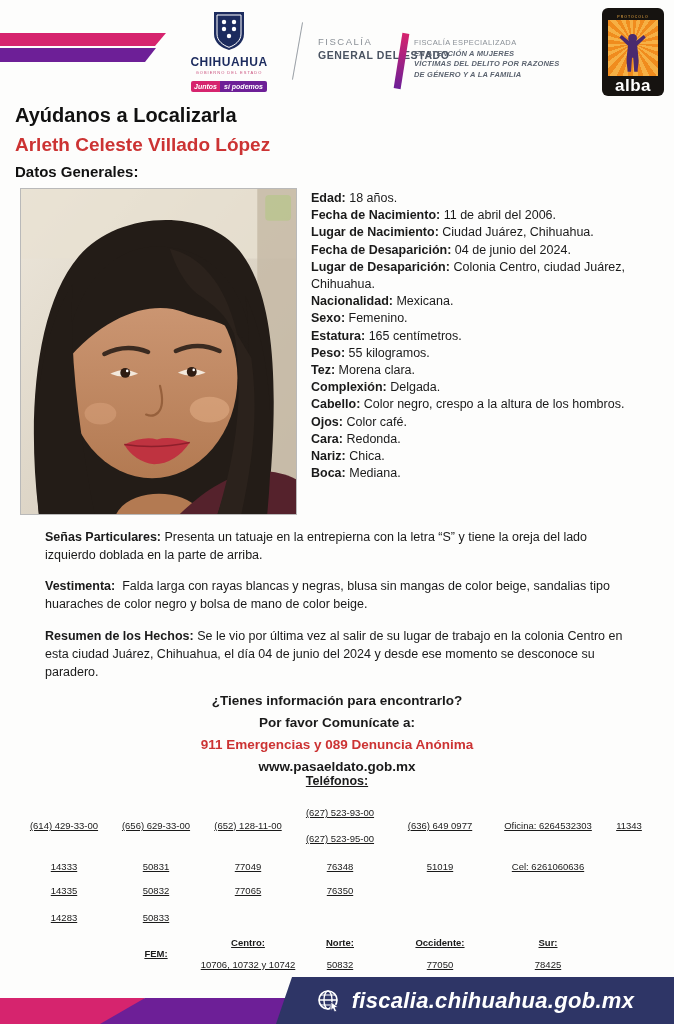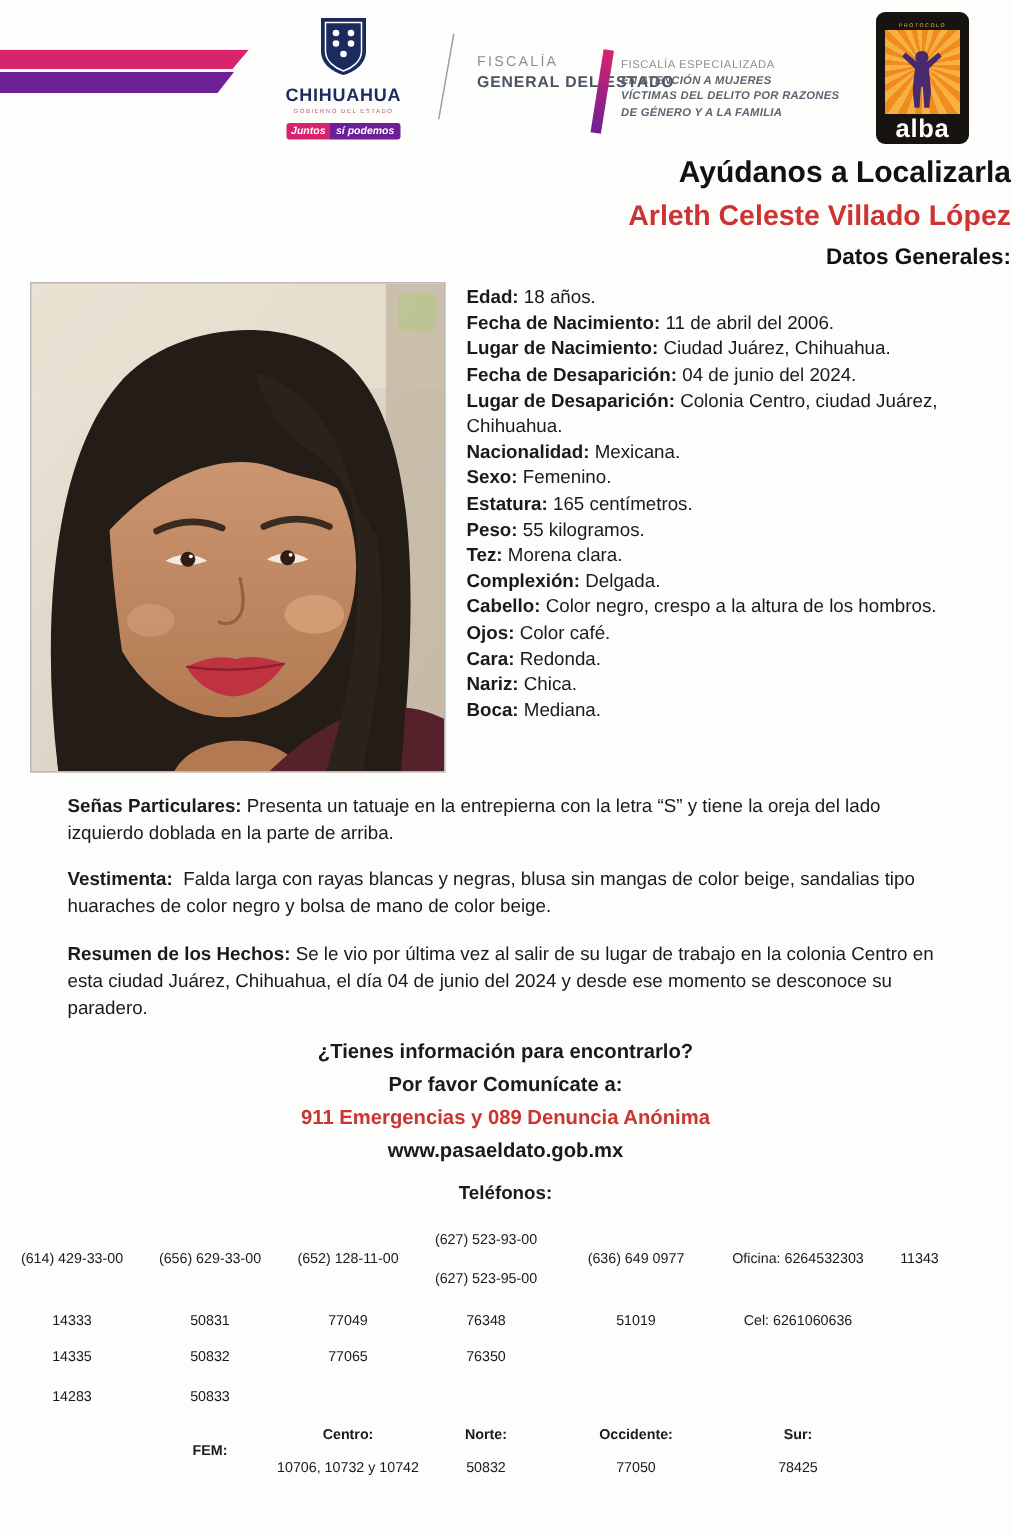--- a/index.html
+++ b/index.html
@@ -32,29 +32,29 @@
   .fgje { position:absolute; left:318px; top:36px; }
   .fgje .l1 { font-size:9.5px; color:#8a9097; letter-spacing:1.5px; }
   .fgje .l2 { font-size:10.5px; color:#4a5361; font-weight:bold; letter-spacing:.6px; margin-top:2px; }
 
   .accent-bar { position:absolute; left:398px; top:33px; width:7px; height:56px;
     background:linear-gradient(180deg,#d6246e,#6d1f97); transform:rotate(9deg); }
   .fem-unit { position:absolute; left:414px; top:38px; width:190px; }
   .fem-unit .e1 { font-size:7.5px; color:#8a9097; letter-spacing:.4px; }
   .fem-unit .e2 { font-size:7.5px; color:#5c6470; font-weight:bold; font-style:italic; letter-spacing:.2px; margin-top:1.5px; }
 
-  .alba { position:absolute; right:28px; top:8px; width:62px; height:88px;
+  .alba { position:absolute; right:10px; top:8px; width:62px; height:88px;
     background:#161310; border-radius:6px; padding:7px 6px 0 6px; }
   .alba-inner { width:50px; height:56px; position:relative; overflow:hidden;
     background:repeating-conic-gradient(from 0deg at 50% 42%, #f08c1e 0 9deg, #f6b044 9deg 18deg); }
   .alba-top { font-size:3.5px; color:#f6b044; text-align:center; letter-spacing:1px; margin-bottom:1px; }
   .alba-name { color:#fff; font-weight:bold; font-size:17px; text-align:center; line-height:20px; letter-spacing:.5px; }
 
   
-  .title-block { text-align:right; margin-top:4px; }
+  .title-block { text-align:left; margin-top:4px;padding-left:15px; }
   .main-title { font-size:20px; font-weight:bold; color:#111; }
   .person-name { font-size:19px; font-weight:bold; color:#cc3333; margin-top:7px; }
   .section-title { font-size:15px; font-weight:bold; color:#111; margin-top:7px; }
 
   
   .main { display:flex; padding-left:20px; margin-top:8px; gap:14px; }
   .photo { width:277px; height:327px; flex-shrink:0; border:1px solid #b9b9b9; background:#d9d0c3; }
   .fields { width:330px; font-size:12.5px; line-height:17.2px; padding-top:2px; }
   .field .lbl { font-weight:bold; }
 
@@ -64,21 +64,21 @@
 
   
   .contact { text-align:center; margin-top:12px; }
   .contact div { margin-top:7px; font-weight:bold; }
   .c-question { font-size:13.5px; }
   .c-please { font-size:13.5px; }
   .c-emergency { font-size:13.5px; color:#cc3333; }
   .c-web { font-size:13.5px; }
 
   
-  .phones { margin-top:14px; padding:0 0; }
+  .phones { padding:0 16px;text-decoration:underline; }
   .ph-heading { text-align:center; font-weight:bold; font-size:12.5px; }
   .grid7 { display:grid; grid-template-columns:96px 88px 96px 88px 112px 104px 58px; }
   .ph-cols { margin-top:17px; }
   .hcell { font-size:9.5px; font-weight:bold; text-align:center; align-self:center; }
   .cell { font-size:9.5px; text-align:center; align-self:center; white-space:pre-line; }
   .row1 { margin-top:12px; }
   .row1 .cell { line-height:26px; }
   .row2 { margin-top:9px; }
   .row3 { margin-top:13px; }
   .row4 { margin-top:16px; }
@@ -308,14 +308,29 @@
         <div class="v">77050</div>
       </div>
       <div class="fem-sub">
         <div class="h">Sur:</div>
         <div class="v">78425</div>
       </div>
       <div></div>
     </div>
   </div>
 
+  <div class="footer">
+    <div class="f-pink"></div>
+    <div class="f-purple"></div>
+    <div class="f-navy">
+      <svg width="26" height="26" viewBox="0 0 26 26">
+        <circle cx="12" cy="12" r="9" fill="none" stroke="#fff" stroke-width="1.7"></circle>
+        <ellipse cx="12" cy="12" rx="4" ry="9" fill="none" stroke="#fff" stroke-width="1.4"></ellipse>
+        <line x1="3" y1="12" x2="21" y2="12" stroke="#fff" stroke-width="1.4"></line>
+        <line x1="4.5" y1="7" x2="19.5" y2="7" stroke="#fff" stroke-width="1.2"></line>
+        <line x1="4.5" y1="17" x2="19.5" y2="17" stroke="#fff" stroke-width="1.2"></line>
+        <path d="M15,14 l7,5 l-3,0.6 l1.6,3.4 l-2,1 l-1.7,-3.5 l-2,2 Z" fill="#fff" stroke="#2e3566" stroke-width="0.8"></path>
+      </svg>
+      <span class="f-url">fiscalia.chihuahua.gob.mx</span>
+    </div>
+  </div>
 
 </div>
 
 </body></html>

